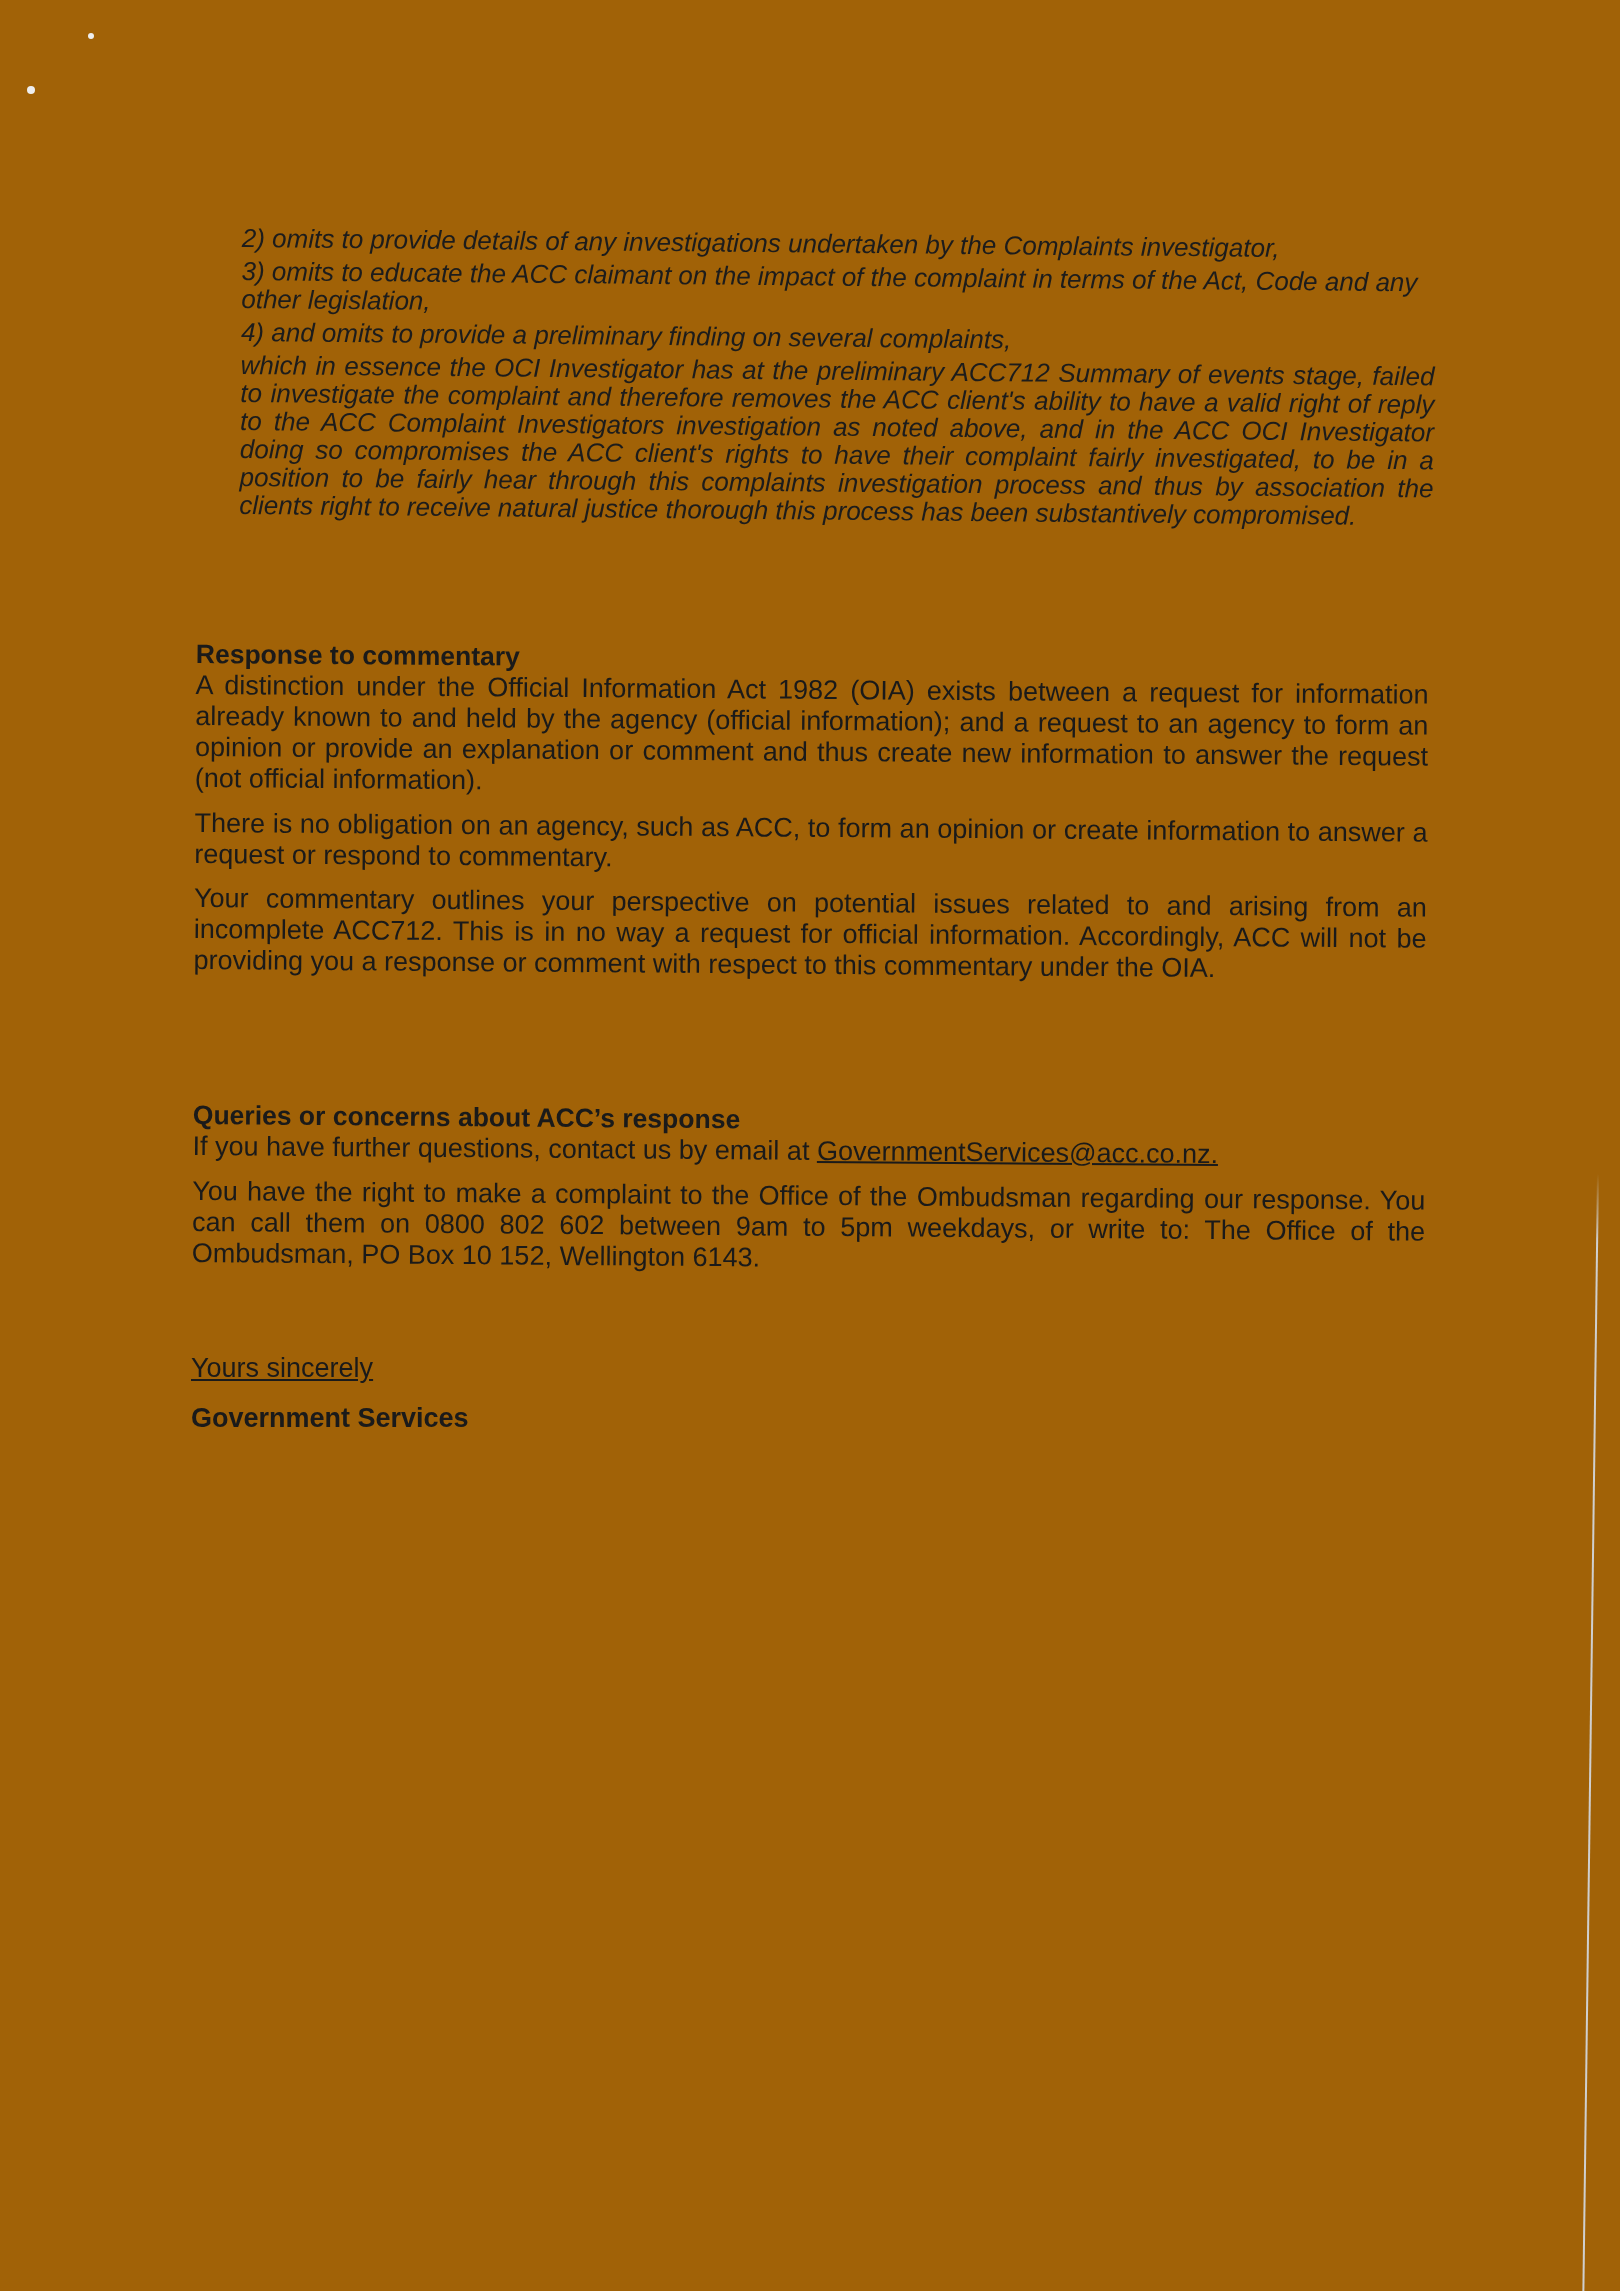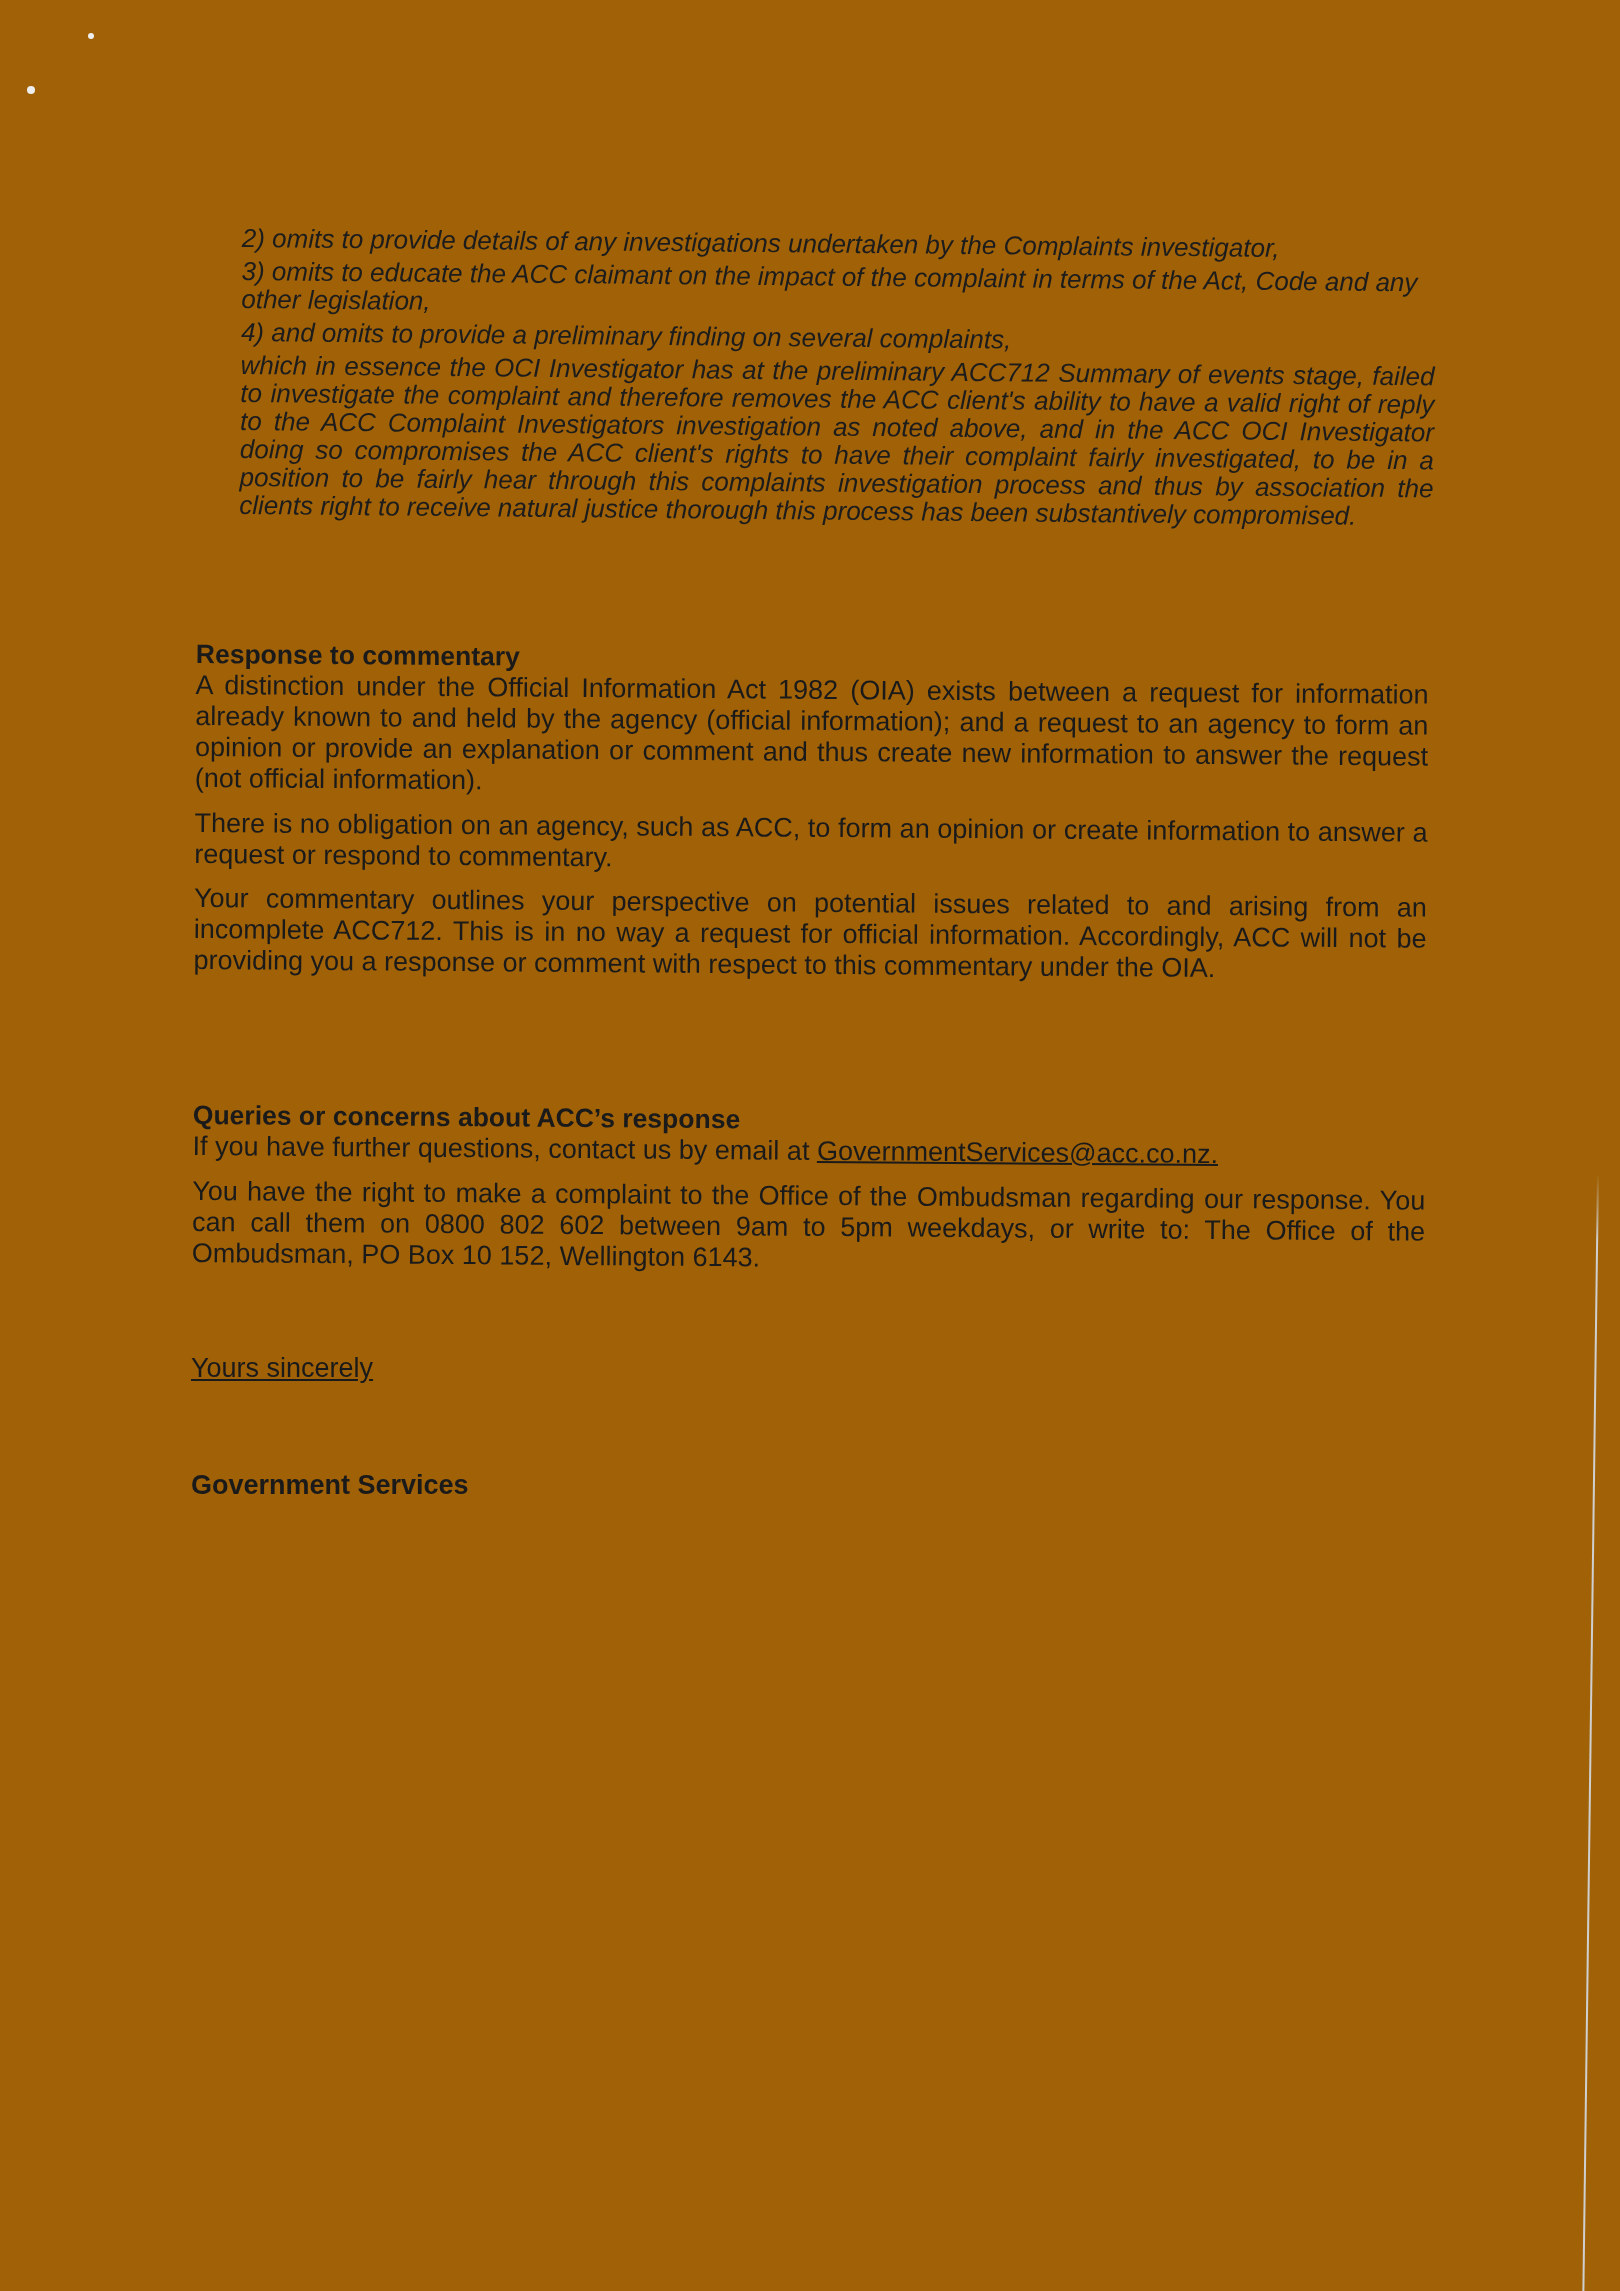--- a/index.html
+++ b/index.html
@@ -117,16 +117,16 @@
     <p>Your commentary outlines your perspective on potential issues related to and arising from an incomplete ACC712. This is in no way a request for official information. Accordingly, ACC will not be providing you a response or comment with respect to this commentary under the OIA.</p>
   </div>
 
   <div class="section" style="top:1100px; left:193px;">
     <h2>Queries or concerns about ACC’s response</h2>
     <p><span>If you have further questions, contact us by email at </span><a class="email-link">GovernmentServices@acc.co.nz.</a></p>
     <p>You have the right to make a complaint to the Office of the Ombudsman regarding our response. You can call them on 0800 802 602 between 9am to 5pm weekdays, or write to: The Office of the Ombudsman, PO Box 10 152, Wellington 6143.</p>
   </div>
 
   <div class="closing" style="top:1353px;text-decoration:underline;">Yours sincerely</div>
-  <div class="sign" style="top:1470px;">Government Services</div>
+  <div class="sign" style="top:1403px;">Government Services</div>
 
 </div>
 
 
 </body></html>

